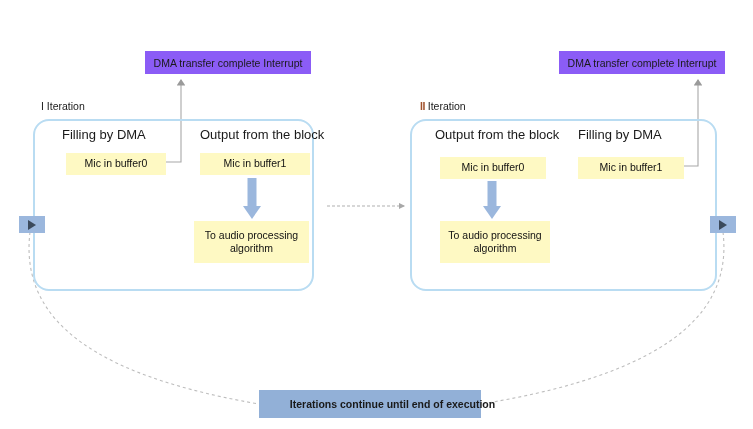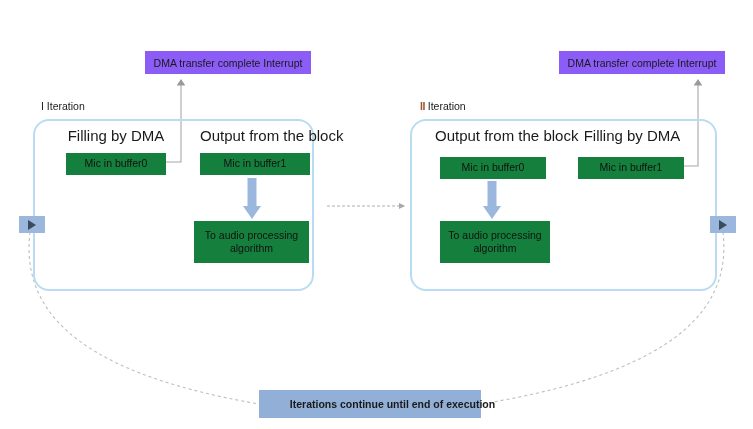--- a/index.html
+++ b/index.html
@@ -75,34 +75,33 @@
     justify-content: center;
     white-space: nowrap;
     box-sizing: border-box;
   }
   #interrupt-1 { left: 145px; top: 51px; width: 166px; height: 23px; }
   #interrupt-2 { left: 559px; top: 51px; width: 166px; height: 23px; }
 
   
   .caption {
     position: absolute;
-    font-size: 15px;
-    color: #1a1a1a;
-    white-space: nowrap;
-    text-align: center;
+    font-size: 13px;
+    color: #1a1a1a;
+    white-space: nowrap;
   }
   #cap-1a { left: 62px;  top: 127px; width: 108px; }
   #cap-1b { left: 200px; top: 127px; width: 120px; }
   #cap-2a { left: 435px; top: 127px; width: 120px; }
   #cap-2b { left: 578px; top: 127px; width: 108px; }
 
   
   .blue-box {
     position: absolute;
-    background: #15803d;
+    background: #fef9c3;
     font-size: 10.5px;
     color: #111111;
     display: flex;
     align-items: center;
     justify-content: center;
     text-align: center;
     line-height: 1.25;
     box-sizing: border-box;
   }
   #buf-1a { left: 66px;  top: 153px; width: 100px; height: 22px; }

